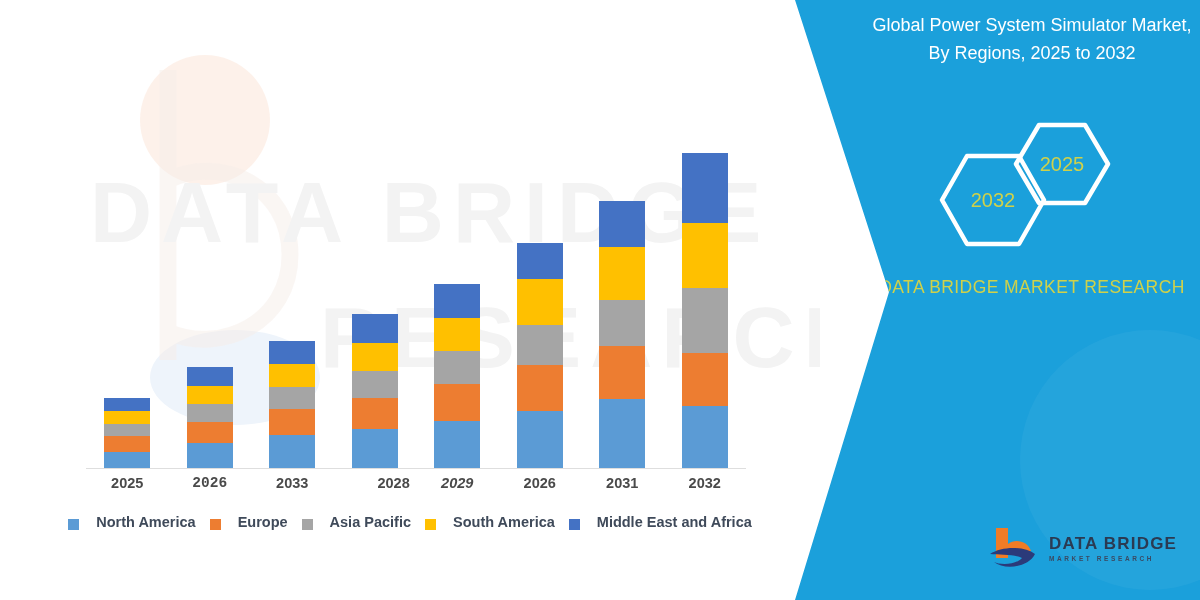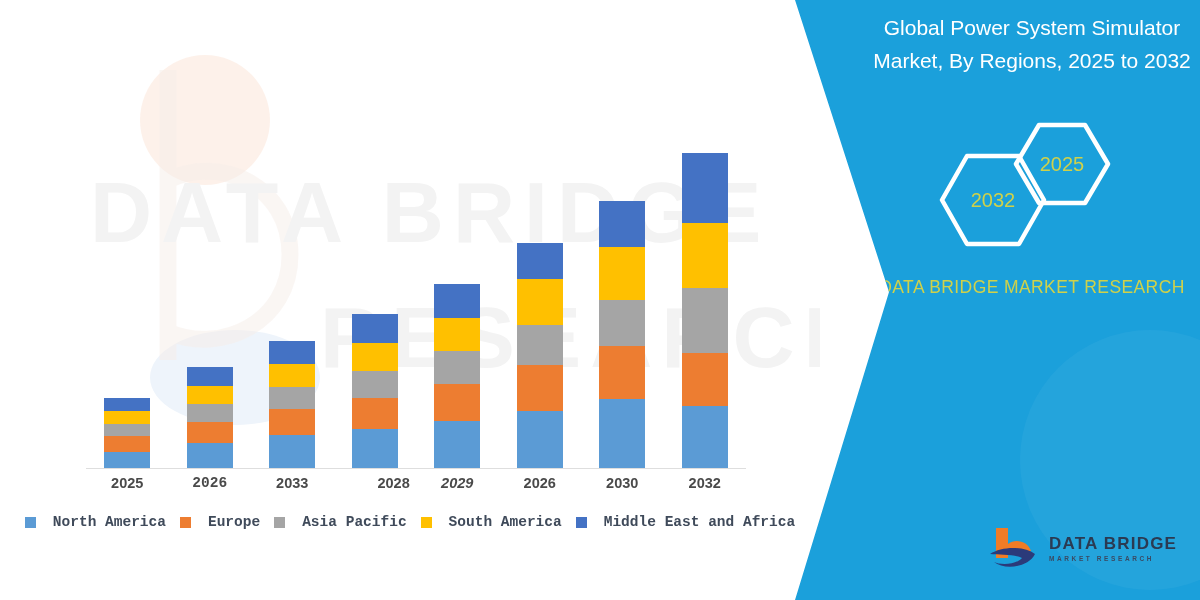--- a/index.html
+++ b/index.html
@@ -66,21 +66,21 @@
   }
   .x-label {
     position:absolute; width:70px; text-align:center;
     font-size:14.5px; font-weight:700; color:#4a4a4a;
   }
 
   #legend {
     position:absolute; left:0; top:514px; width:820px;
     display:flex; justify-content:center; align-items:center; gap:14px;
   }
-  .legend-item { display:flex; align-items:center; gap:17px;font-family:Liberation Mono, monospace; }
+  .legend-item { display:flex; align-items:flex-end; gap:17px; }
   .legend-swatch { width:11px; height:11px; flex:none; }
   .legend-text { font-size:14.5px; font-weight:700; color:#3f4a5a; }
 
   #footer {
     position:absolute; left:0; top:568px; width:800px; height:24px;
     display:flex; align-items:center;
   }
   #footer-left  { position:absolute; left:88px; font-size:9.5px; color:#555; }
   #footer-right { position:absolute; left:428px; font-size:9px;  color:#555; }
 
@@ -90,21 +90,21 @@
     background:#1BA0DB;
     clip-path:polygon(795px 0, 1200px 0, 1200px 600px, 795px 600px, 889px 292px);
     overflow:hidden;
   }
   #panel-watermark-dot {
     position:absolute; left:1020px; top:330px; width:260px; height:260px;
     border-radius:50%; background:rgba(255,255,255,.045);
   }
   #panel-title {
     position:absolute; left:872px; top:12px; width:320px;
-    text-align:center; color:#ffffff; font-size:21px;
+    text-align:center; color:#ffffff; font-size:18px;
     line-height:1.55; font-weight:400;
   }
 
   .hexagon {
     position:absolute;
     display:flex; align-items:center; justify-content:center;
     color:#cfd14a; font-size:20px; font-weight:400;
   }
   .hex-svg { position:absolute; left:0; top:0; }
   .hex-label { position:relative; z-index:2; }
@@ -209,21 +209,21 @@
       </div>
     </div>
   <div id="baseline"></div>
   <div id="x-axis">
       <div class="x-label" style="left: 6.25px;">2025</div>
       <div class="x-label" style="left: 88.75px; font-family: Liberation Mono, monospace;">2026</div>
       <div class="x-label" style="left: 171.25px;">2033</div>
       <div class="x-label" style="left: 253.75px; text-align: right;">2028</div>
       <div class="x-label" style="left: 336.25px; font-style: italic;">2029</div>
       <div class="x-label" style="left: 418.75px;">2026</div>
-      <div class="x-label" style="left: 501.25px;">2030</div>
+      <div class="x-label" style="left: 501.25px;">2031</div>
       <div class="x-label" style="left: 583.75px;">2032</div>
     </div>
 
   <div id="legend">
       <div class="legend-item">
         <span class="legend-swatch" style="background: rgb(91, 155, 213);"></span>
         <span class="legend-text">North America</span>
       </div>
       <div class="legend-item">
         <span class="legend-swatch" style="background: rgb(237, 125, 49);"></span>

